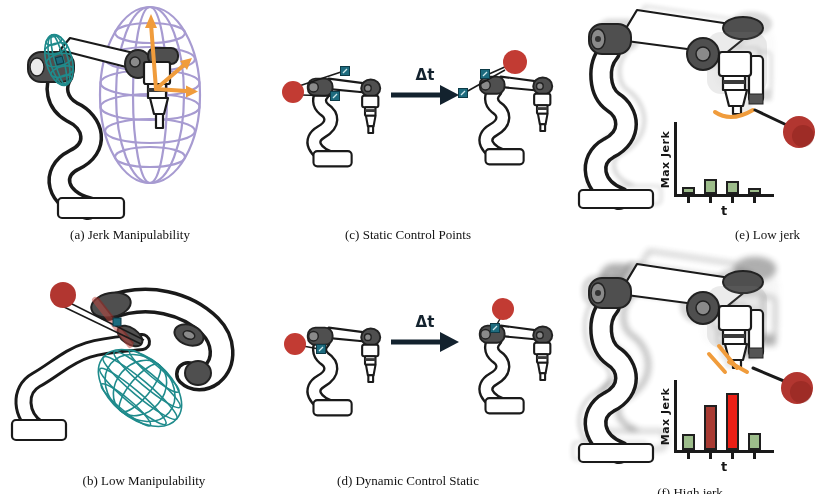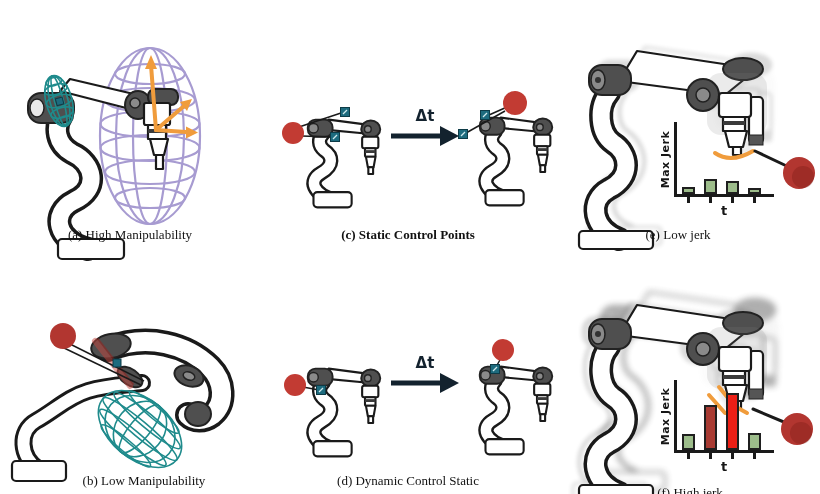--- a/index.html
+++ b/index.html
@@ -1,30 +1,30 @@
 <!DOCTYPE html>
 <html style="--ink: #1a1a1a; --ink-navy: #13222e; --purple-wireframe: #a79bd1; --teal-wireframe: #1f8b8c; --control-point-teal: #1d6b7e; --orange: #f09c3c; --red-ball: #b23630; --red-ball-bright: #c23b33; --bar-green: #9dbd8b; --bar-dark-red: #a83b33; --bar-red: #ec1f16; --joint-gray: #4f4f4f; --ghost-gray: #8f8f8f;"><head>
 <meta charset="utf-8">
 <style>
   html,body{margin:0;padding:0;}
   body{width:820px;height:494px;background:#ffffff;position:relative;overflow:hidden;
        font-family:"Liberation Serif", serif;}
-  .panel{position:absolute;margin-top:41px;}
+  .panel{position:absolute;}
   .panel svg{position:absolute;left:0;top:0;overflow:visible;}
   .panel-a{left:10px;top:2px;width:235px;height:222px;}
   .panel-b{left:8px;top:278px;width:240px;height:192px;}
   .panel-c{left:273px;top:0px;width:274px;height:225px;}
   .panel-d{left:273px;top:247px;width:274px;height:225px;}
   .panel-e{left:557px;top:2px;width:258px;height:218px;}
   .panel-f{left:557px;top:250px;width:258px;height:220px;}
 
   .caption{position:absolute;text-align:center;font-size:13px;color:#121212;}
   .cap-a{left:10px;top:227px;width:240px;}
-  .cap-c{left:283px;top:227px;width:250px;font-weight:bold;}
-  .cap-e{left:568px;top:227px;width:220px;}
+  .cap-c{left:283px;top:227px;width:250px;}
+  .cap-e{left:580px;top:227px;width:220px;text-align:right;}
   .cap-b{left:24px;top:473px;width:240px;}
   .cap-d{left:283px;top:473px;width:250px;}
   .cap-f{left:580px;top:473px;width:220px;margin-top:12px;}
 
   .dt{position:absolute;width:40px;text-align:center;
       font:700 15px "DejaVu Sans", sans-serif;color:var(--ink-navy);}
 
   
   .arm-b{fill:none;stroke:var(--ink);stroke-linecap:round;stroke-linejoin:round;}
   .arm-w{fill:none;stroke:#ffffff;stroke-linecap:round;stroke-linejoin:round;}
@@ -336,21 +336,21 @@
         <div class="tick"></div>
       </div>
       <div class="tickslot">
         <div class="tick"></div>
       </div>
     </div>
   <div class="xlab">t</div>
 </div>
 
 
-<div class="caption cap-a">(a) High Manipulability</div>
+<div class="caption cap-a">(a) Jerk Manipulability</div>
 <div class="caption cap-c">(c) Static Control Points</div>
 <div class="caption cap-e">(e) Low jerk</div>
 <div class="caption cap-b">(b) Low Manipulability</div>
 <div class="caption cap-d">(d) Dynamic Control Static</div>
 <div class="caption cap-f">(f) High jerk</div>
 
 
 
 
 </body></html>

